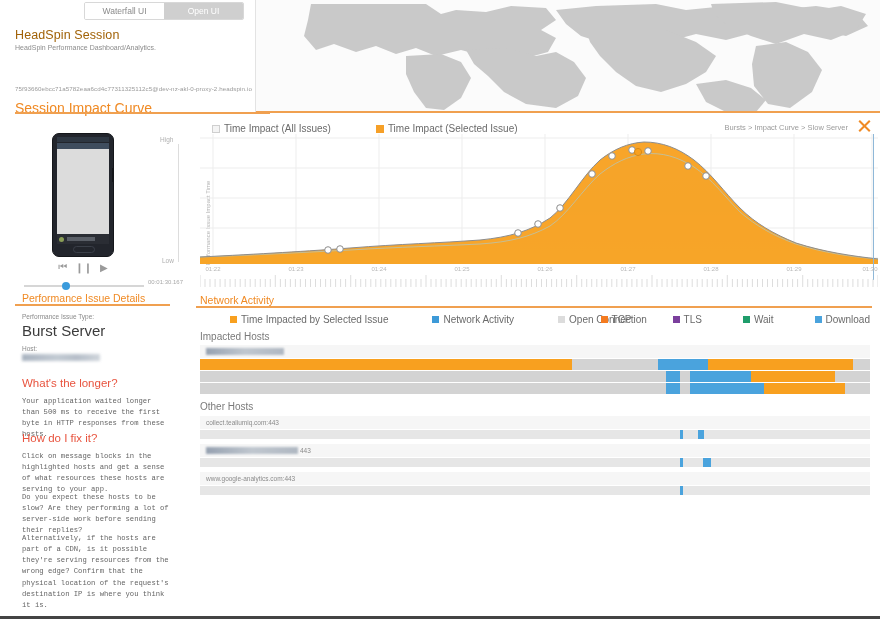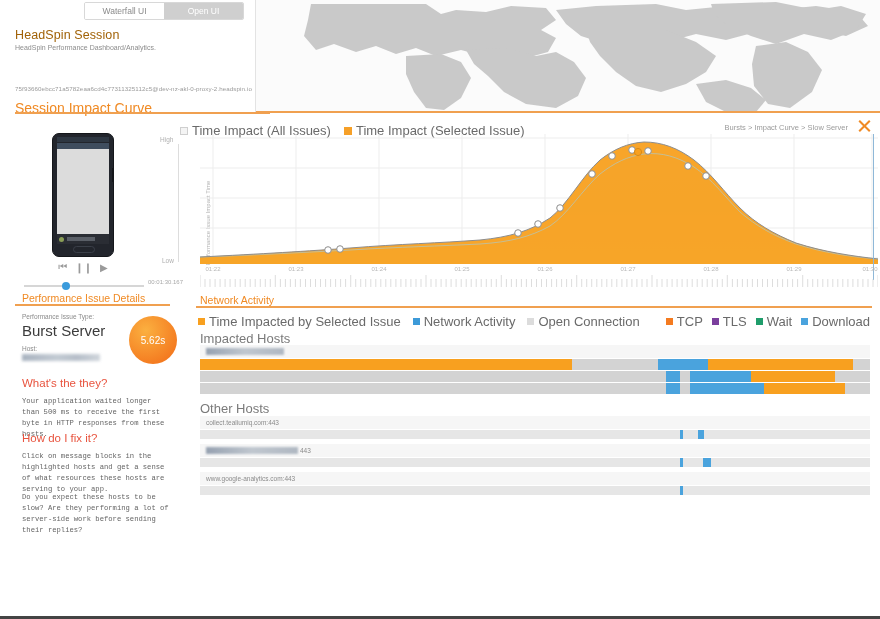--- a/index.html
+++ b/index.html
@@ -89,21 +89,21 @@
   .pin {
     position: absolute; left: 576px; top: 35px; width: 16px; height: 22px;
   }
   .map-underline { position: absolute; left: 256px; top: 111px; right: 0; height: 2px; background: #f0a050; }
 
   
   .chart-panel {
     position: absolute; left: 0; top: 116px; right: 0; height: 175px;
   }
   .legend-top { position: absolute; left: 180px; top: 7px; display: flex; gap: 13px; align-items: center; }
-  .lgitem { display: flex; align-items: center; font-size: 13px; color: #6a6a6a; }
+  .lgitem { display: flex; align-items: center; font-size: 10px; color: #6a6a6a; margin-left: 32px; }
   .swatch { width: 8px; height: 8px; margin-right: 4px; display: inline-block; }
   .swatch.hollow { background: #f4f4f4; border: 1px solid #cfcfcf; }
   .swatch.orange { background: #f6a028; }
   .breadcrumb {
     position: absolute; right: 32px; top: 7px; font-size: 7.5px; color: #9b9b9b;
   }
   .close-x {
     position: absolute; right: 8px; top: 2px; width: 16px; height: 16px; cursor: pointer;
   }
   .close-x:before, .close-x:after {
@@ -169,21 +169,21 @@
   .q-head { position: absolute; left: 22px; top: 377px; font-size: 11.5px; color: #e8543f; }
   .q-body { position: absolute; left: 22px; width: 150px; font-size: 7.2px; color: #646464; line-height: 1.55; font-family: Liberation Mono, monospace; }
   .q2-head { position: absolute; left: 22px; top: 432px; font-size: 11.5px; color: #e8543f; }
 
   
   .na-head { position: absolute; left: 200px; top: 294px; font-size: 10.5px; color: #f08a24; }
   .na-rule { position: absolute; left: 196px; top: 306px; right: 8px; height: 1.5px; background: #f0a050; }
   .na-legend { position: absolute; left: 198px; top: 314px; display: flex; gap: 12px; align-items: center; }
   .na-legend-right { position: absolute; right: 10px; top: 314px; display: flex; gap: 9px; align-items: center; }
   .sw2 { width: 7px; height: 7px; margin-right: 4px; display: inline-block; }
-  .na-sub { position: absolute; left: 200px; font-size: 13px; color: #7a7a7a; }
+  .na-sub { position: absolute; left: 200px; font-size: 10px; color: #7a7a7a; }
   .hostrow { position: absolute; left: 200px; right: 10px; }
   .hostlabelbar { height: 13px; background: #f6f6f6; position: relative; }
   .hostlabelbar .txt { position: absolute; left: 6px; top: 3px; font-size: 6.5px; color: #8b8b8b; }
   .hostlabelbar .blur {
     position: absolute; left: 6px; top: 3px; height: 7px;
     background: linear-gradient(90deg,#7f8da0,#b3bcc6 50%,#9fa9b6);
     filter: blur(1.2px); opacity: .8;
   }
   .lane { position: relative; height: 11px; background: #e6e6e6; margin-top: 1px; }
   .seg { position: absolute; top: 0; height: 11px; }
@@ -492,27 +492,27 @@
     </div>
     <div class="seek-time">00:01:30.167</div>
   </div>
 
   <div class="pid-head">Performance Issue Details</div>
   <div class="pid-rule"></div>
   <div class="pid-label">Performance Issue Type:</div>
   <div class="pid-type">Burst Server</div>
   <div class="pid-hostlabel">Host:</div>
   <div class="pid-hostvalue"></div>
-  <div class="badge">5.62s</div>
-
-  <div class="q-head">What's the they?</div>
+
+  <div class="q-head">What's the longer?</div>
   <div class="q-body" style="top:396px">Your application waited longer than 500 ms to receive the first byte in HTTP responses from these hosts.</div>
   <div class="q2-head">How do I fix it?</div>
   <div class="q-body" style="top:451px">Click on message blocks in the highlighted hosts and get a sense of what resources these hosts are serving to your app.</div>
   <div class="q-body" style="top:492px">Do you expect these hosts to be slow? Are they performing a lot of server-side work before sending their replies?</div>
+  <div class="q-body" style="top:533px">Alternatively, if the hosts are part of a CDN, is it possible they're serving resources from the wrong edge? Confirm that the physical location of the request's destination IP is where you think it is.</div>
 
   <div class="na-head">Network Activity</div>
   <div class="na-rule"></div>
 
   <div class="na-legend">
     <span class="lgitem">
       <span class="sw2" style="background:#f8a01f"></span>
       <span>Time Impacted by Selected Issue</span>
     </span>
     <span class="lgitem">

